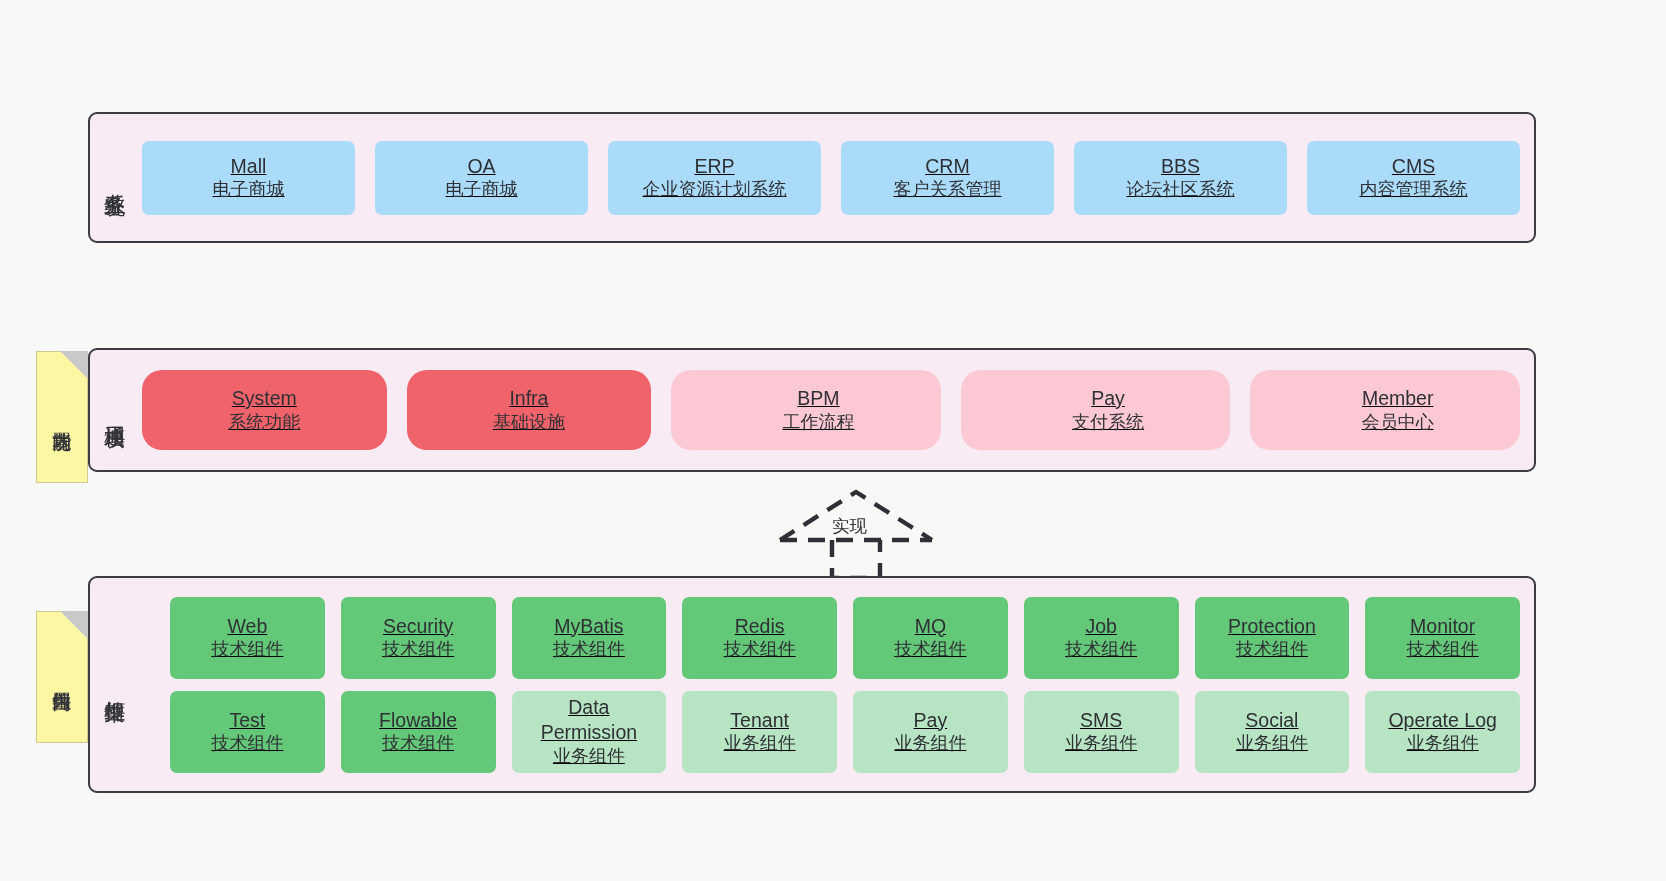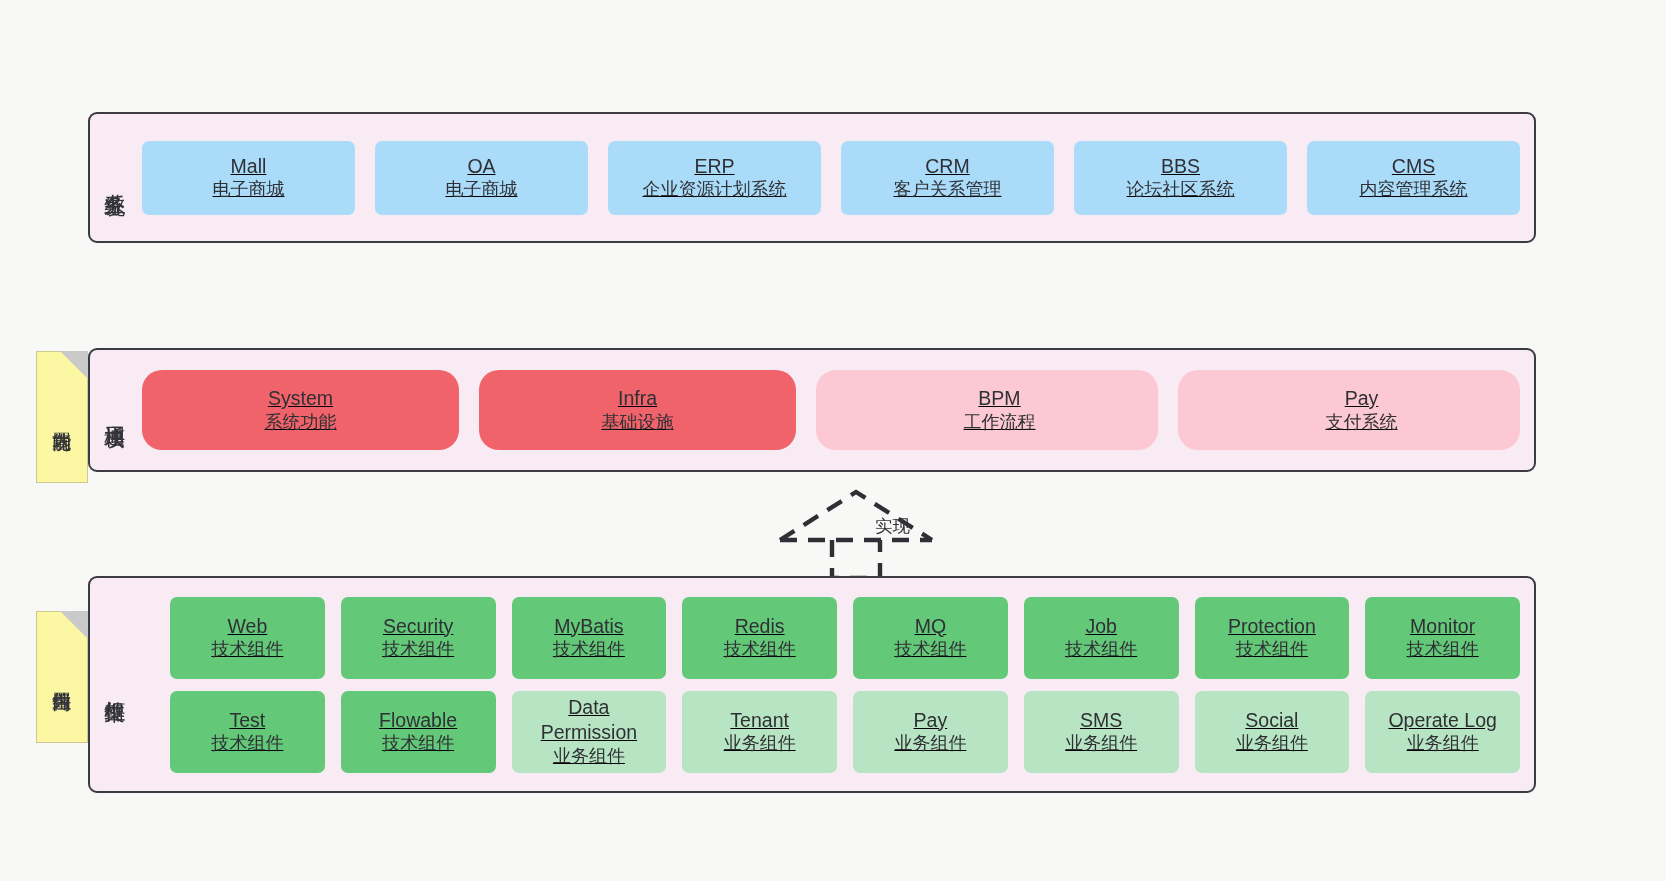--- a/index.html
+++ b/index.html
@@ -116,21 +116,21 @@
     position: absolute;
     font-size: 17.5px;
     color: #33333a;
     background: transparent;
     white-space: nowrap;
     line-height: 1;
   }
   #arrow-build { left: 752px; top: 258px; width: 180px; height: 92px; }
   #arrow-build .uml-label { left: 66px; top: 32px; }
   #arrow-implement { left: 766px; top: 486px; width: 180px; height: 92px; }
-  #arrow-implement .uml-label { left: 66px; top: 32px; margin-left: 43px; }
+  #arrow-implement .uml-label { left: 66px; top: 32px; }
 </style>
 </head>
 <body>
 
 <div id="stage">
 
   <div class="layer" id="layer-business">
     <div class="layer-title">业务系统</div>
     <div class="layer-body">
       <div class="row">
@@ -175,20 +175,24 @@
           <span class="en">Infra</span>
           <span class="cn">基础设施</span>
         </div>
         <div class="cell c-pink">
           <span class="en">BPM</span>
           <span class="cn">工作流程</span>
         </div>
         <div class="cell c-pink">
           <span class="en">Pay</span>
           <span class="cn">支付系统</span>
+        </div>
+        <div class="cell c-pink">
+          <span class="en">Member</span>
+          <span class="cn">会员中心</span>
         </div>
       </div>
     </div>
   </div>
 
   <div class="uml-arrow" id="arrow-implement">
     <svg width="180" height="92" viewBox="0 0 180 92">
       <path d="M 14 54 L 90 6 L 166 54" fill="none" stroke="#2f3035" stroke-width="4.4" stroke-dasharray="17 11" stroke-linecap="butt"></path>
       <path d="M 14 54 L 166 54" fill="none" stroke="#2f3035" stroke-width="4.4" stroke-dasharray="17 11" stroke-linecap="butt"></path>
       <path d="M 66 54 L 66 92 L 114 92 L 114 54" fill="none" stroke="#2f3035" stroke-width="4.4" stroke-dasharray="17 11" stroke-linecap="butt"></path>

